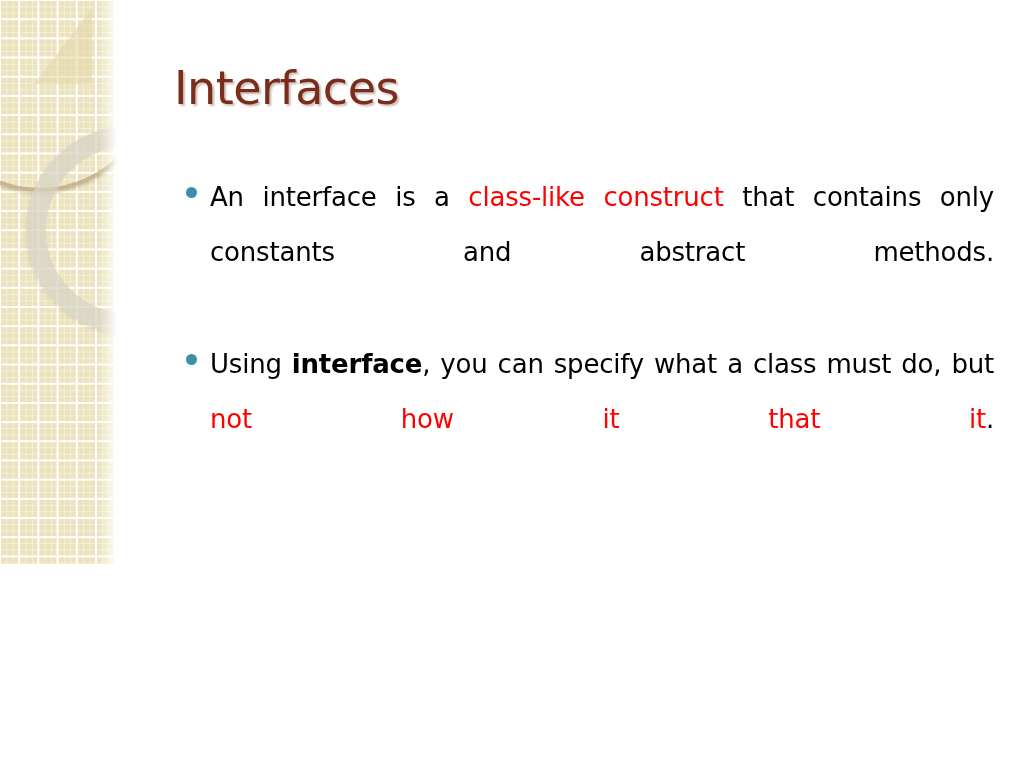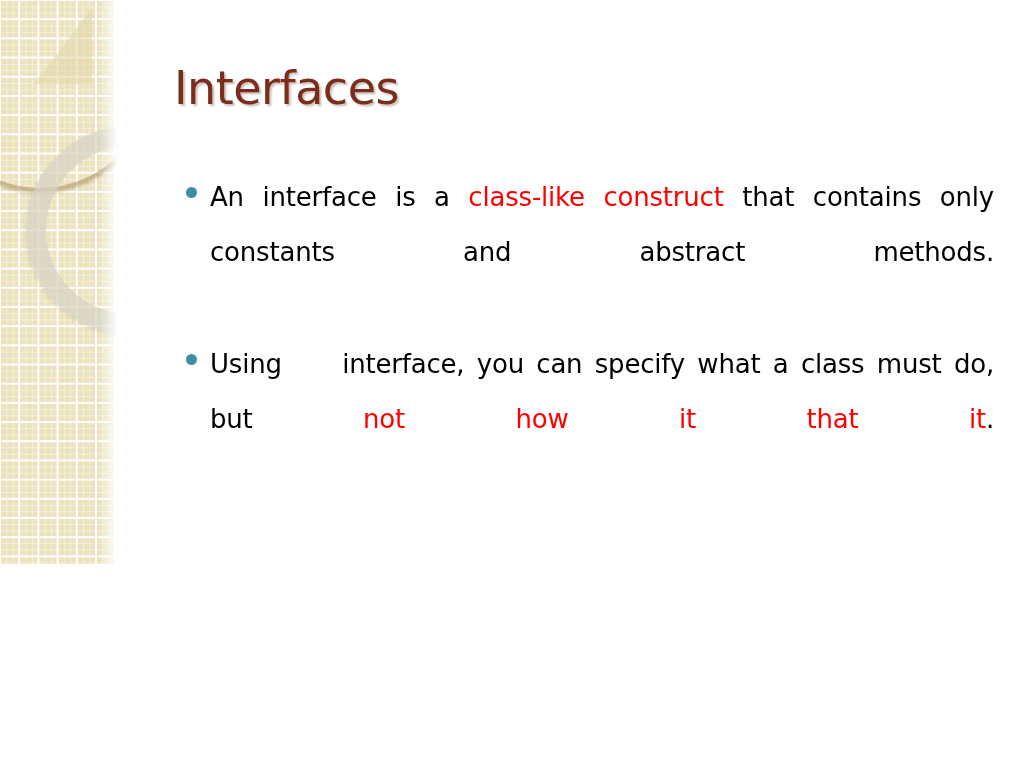--- a/index.html
+++ b/index.html
@@ -144,21 +144,21 @@
     letter-spacing: -0.2px;
   }
   
   .bullet-text::after {
     content: "";
     display: inline-block;
     width: 100%;
     height: 0;
   }
   .hl-red { color: #FF0000; }
-  .bold { font-weight: normal; margin-left: 48px; }
+  .bold { font-weight: bold; }
 
   
   #footer-title {
     position: absolute;
     left: 651px;
     top: 732px;
     font-family: "DejaVu Sans", sans-serif;
     font-size: 16px;
     color: #B3AE8C;
     letter-spacing: 0.2px;

